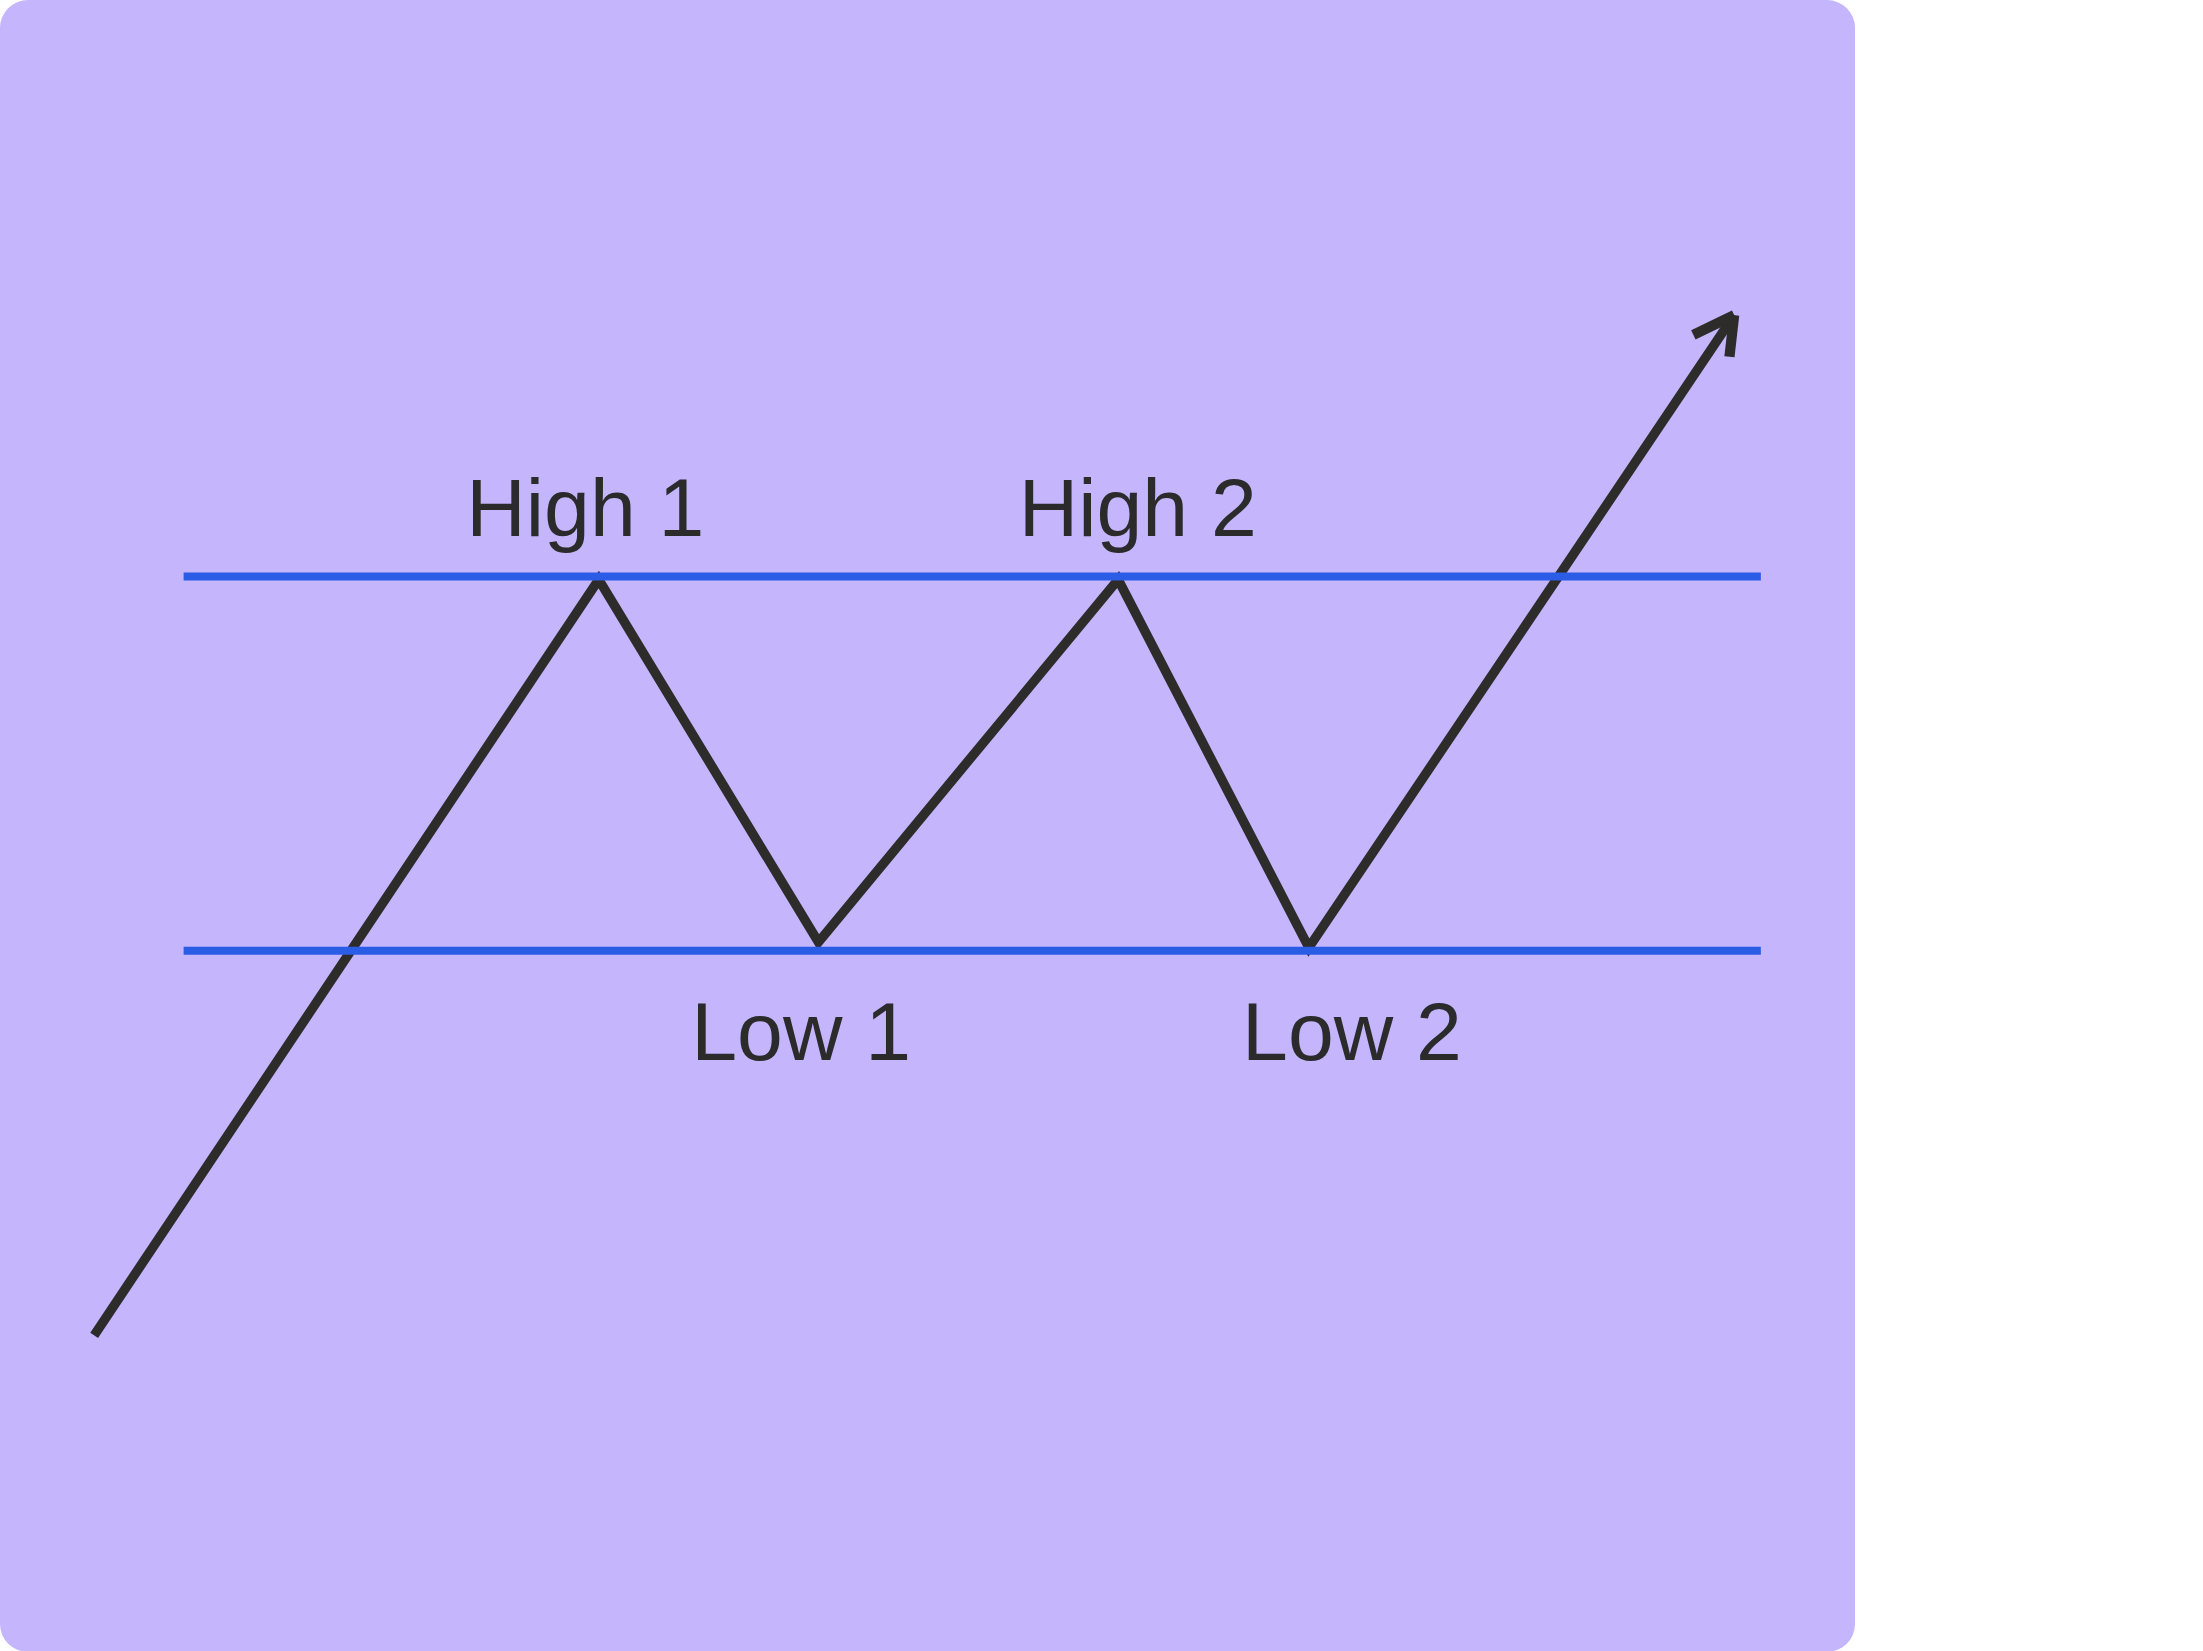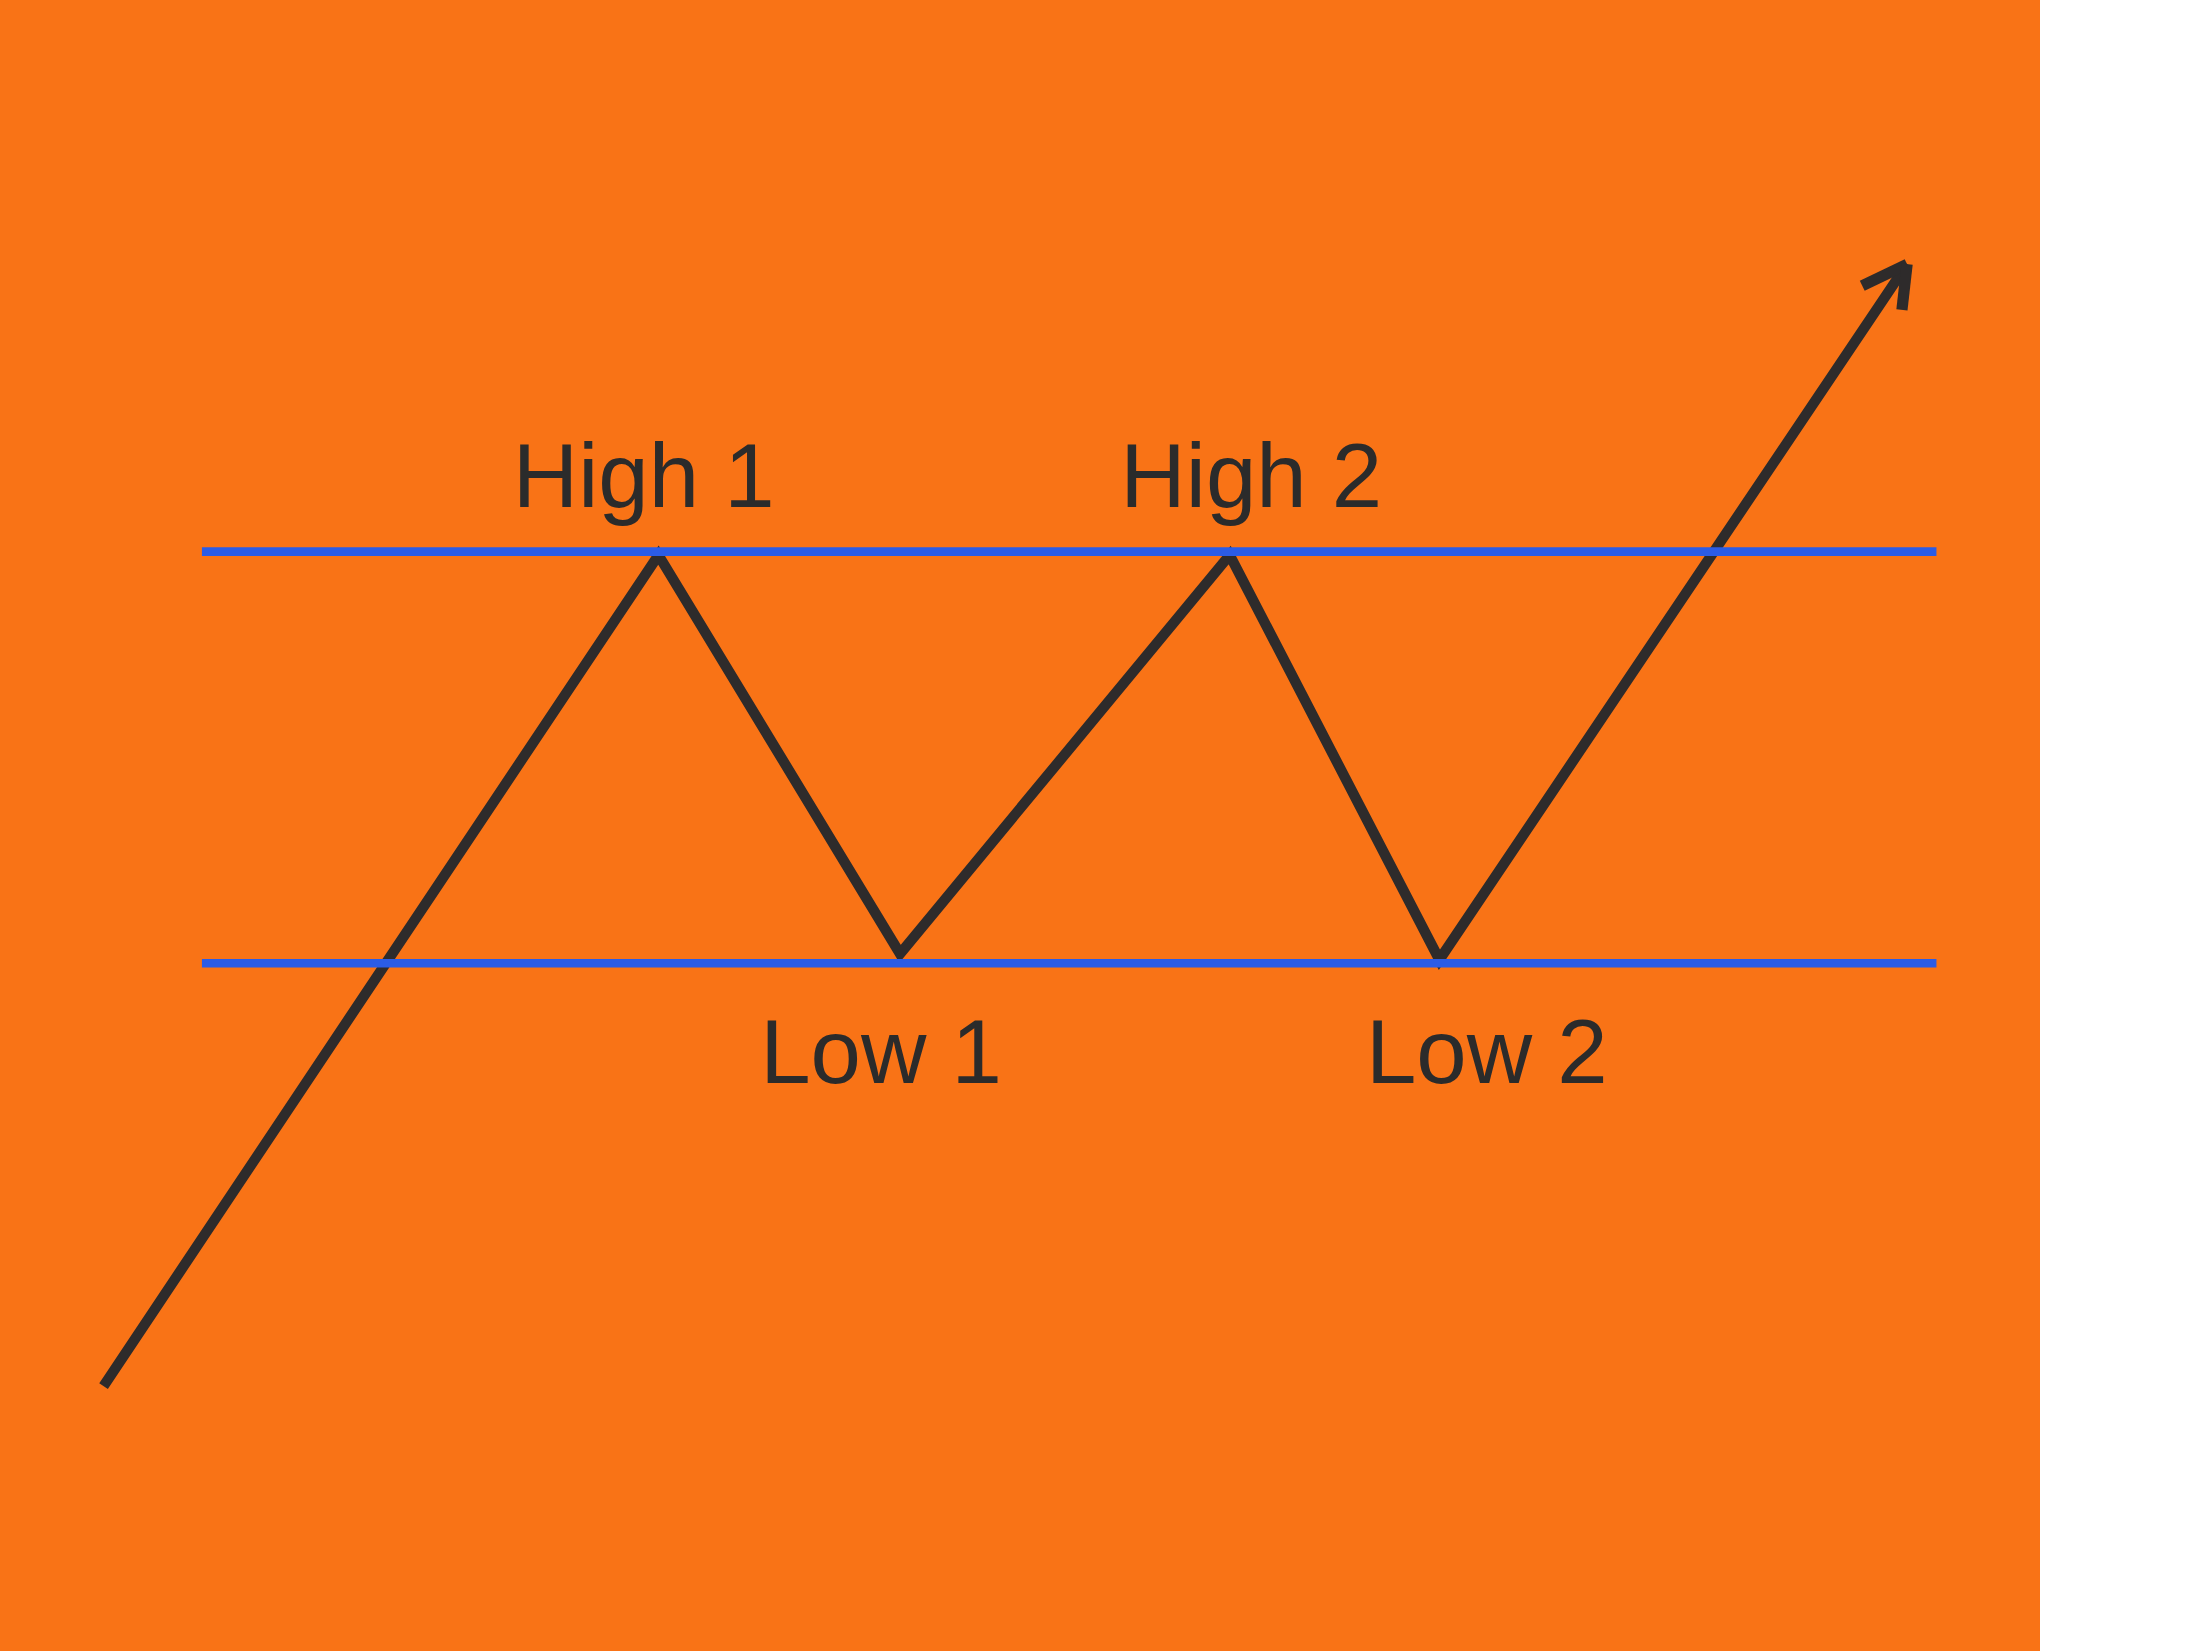--- a/index.html
+++ b/index.html
@@ -2,24 +2,25 @@
 <html style="font-size:15px"><head>
 <meta charset="utf-8">
 <style>
   html, body {
     margin: 0;
     padding: 0;
     background: #ffffff;
   }
   .stage {
     position: relative;
-    width: 2040px;
+    width: 1855px;
     height: 1652px;
-    background: #f97316;
+    background: #c4b5fd;
     overflow: hidden;
+    border-radius: 28px;
   }
   .stage svg {
     position: absolute;
     inset: 0;
     width: 100%;
     height: 100%;
   }
   .pivot-label {
     font-family: "Liberation Sans", sans-serif;
     font-size: 105px;

